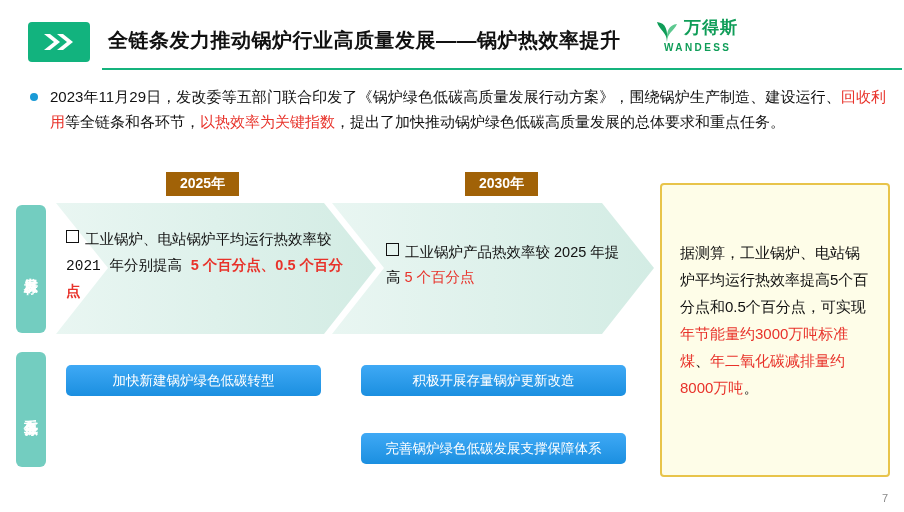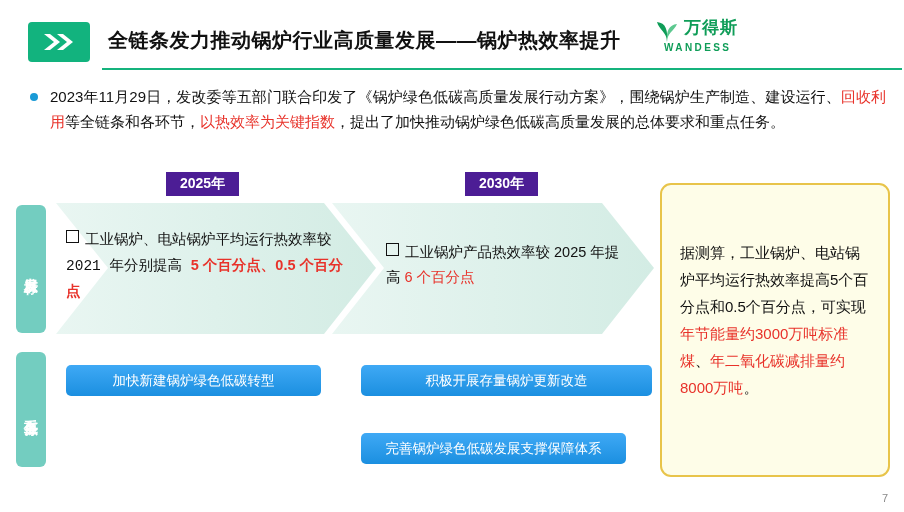--- a/index.html
+++ b/index.html
@@ -138,21 +138,21 @@
   #label-task {
     left: 16px;
     top: 352px;
     height: 115px;
   }
 
   
   .year-tag {
     position: absolute;
     height: 24px;
-    background: #4c1d95;
+    background: #a16207;
     color: #ffffff;
     font-size: 14px;
     font-weight: bold;
     display: flex;
     align-items: center;
     justify-content: center;
     padding: 0 14px;
   }
   #year-2025 { left: 166px; top: 172px; }
   #year-2030 { left: 465px; top: 172px; }
@@ -190,34 +190,34 @@
     border-radius: 5px;
     background: linear-gradient(180deg, #3fa9f5 0%, #1b8fe0 100%);
     color: #ffffff;
     font-size: 13.5px;
     display: flex;
     align-items: center;
     justify-content: center;
     font-weight: normal;
   }
   #task-1 { left: 66px;  top: 365px; width: 255px; }
-  #task-2 { left: 361px; top: 365px; width: 291px; }
+  #task-2 { left: 361px; top: 365px; width: 265px; }
   #task-3 { left: 66px;  top: 433px; width: 255px; }
   #task-4 { left: 361px; top: 433px; width: 265px; }
 
   
   .callout {
     position: absolute;
     left: 660px;
     top: 183px;
     width: 226px;
     height: 290px;
     background: #fefde8;
     border: 2px solid #e8c44a;
-    border-radius: 11px;
+    border-radius: 4px;
   }
   .callout-text {
     position: absolute;
     left: 18px;
     top: 54px;
     width: 192px;
     font-size: 15px;
     line-height: 27px;
     color: #111111;
   }
@@ -282,21 +282,21 @@
       </defs>
       <polygon points="0,0 268,0 320,65 268,131 0,131 52,65" fill="url(#bandgrad)"></polygon>
       <polygon points="276,0 546,0 598,65 546,131 276,131 328,65" fill="url(#bandgrad)"></polygon>
     </svg>
   </div>
 
   <div class="goal-item" id="goal-1">
     <span class="goal-check"></span><span id="goal-1-text"><span style="color: rgb(17, 17, 17); font-family: Liberation Mono, monospace;">工业锅炉、电站锅炉平均运行热效率较 2021 年分别提高 </span><span style="color: rgb(232, 50, 42); font-weight: bold;">5 个百分点、0.5 个百分点</span></span>
   </div>
   <div class="goal-item" id="goal-2">
-    <span class="goal-check"></span><span id="goal-2-text"><span style="color: rgb(17, 17, 17);">工业锅炉产品热效率较 2025 年提高 </span><span style="color: rgb(232, 50, 42); font-weight: normal;">6 个百分点</span></span>
+    <span class="goal-check"></span><span id="goal-2-text"><span style="color: rgb(17, 17, 17);">工业锅炉产品热效率较 2025 年提高 </span><span style="color: rgb(232, 50, 42); font-weight: normal;">5 个百分点</span></span>
   </div>
 
   <div class="pill" id="task-1">加快新建锅炉绿色低碳转型</div>
   <div class="pill" id="task-2">积极开展存量锅炉更新改造</div>
   <div class="pill" id="task-4">完善锅炉绿色低碳发展支撑保障体系</div>
 
   <div class="callout">
     <div class="callout-text" id="callout-text"><span style="color: rgb(17, 17, 17);">据测算，工业锅炉、电站锅炉平均运行热效率提高5个百分点和0.5个百分点，可实现</span><span style="color: rgb(232, 50, 42); font-weight: normal;">年节能量约3000万吨标准煤</span><span style="color: rgb(17, 17, 17);">、</span><span style="color: rgb(232, 50, 42); font-weight: normal;">年二氧化碳减排量约8000万吨</span><span style="color: rgb(17, 17, 17);">。</span></div>
   </div>
 

